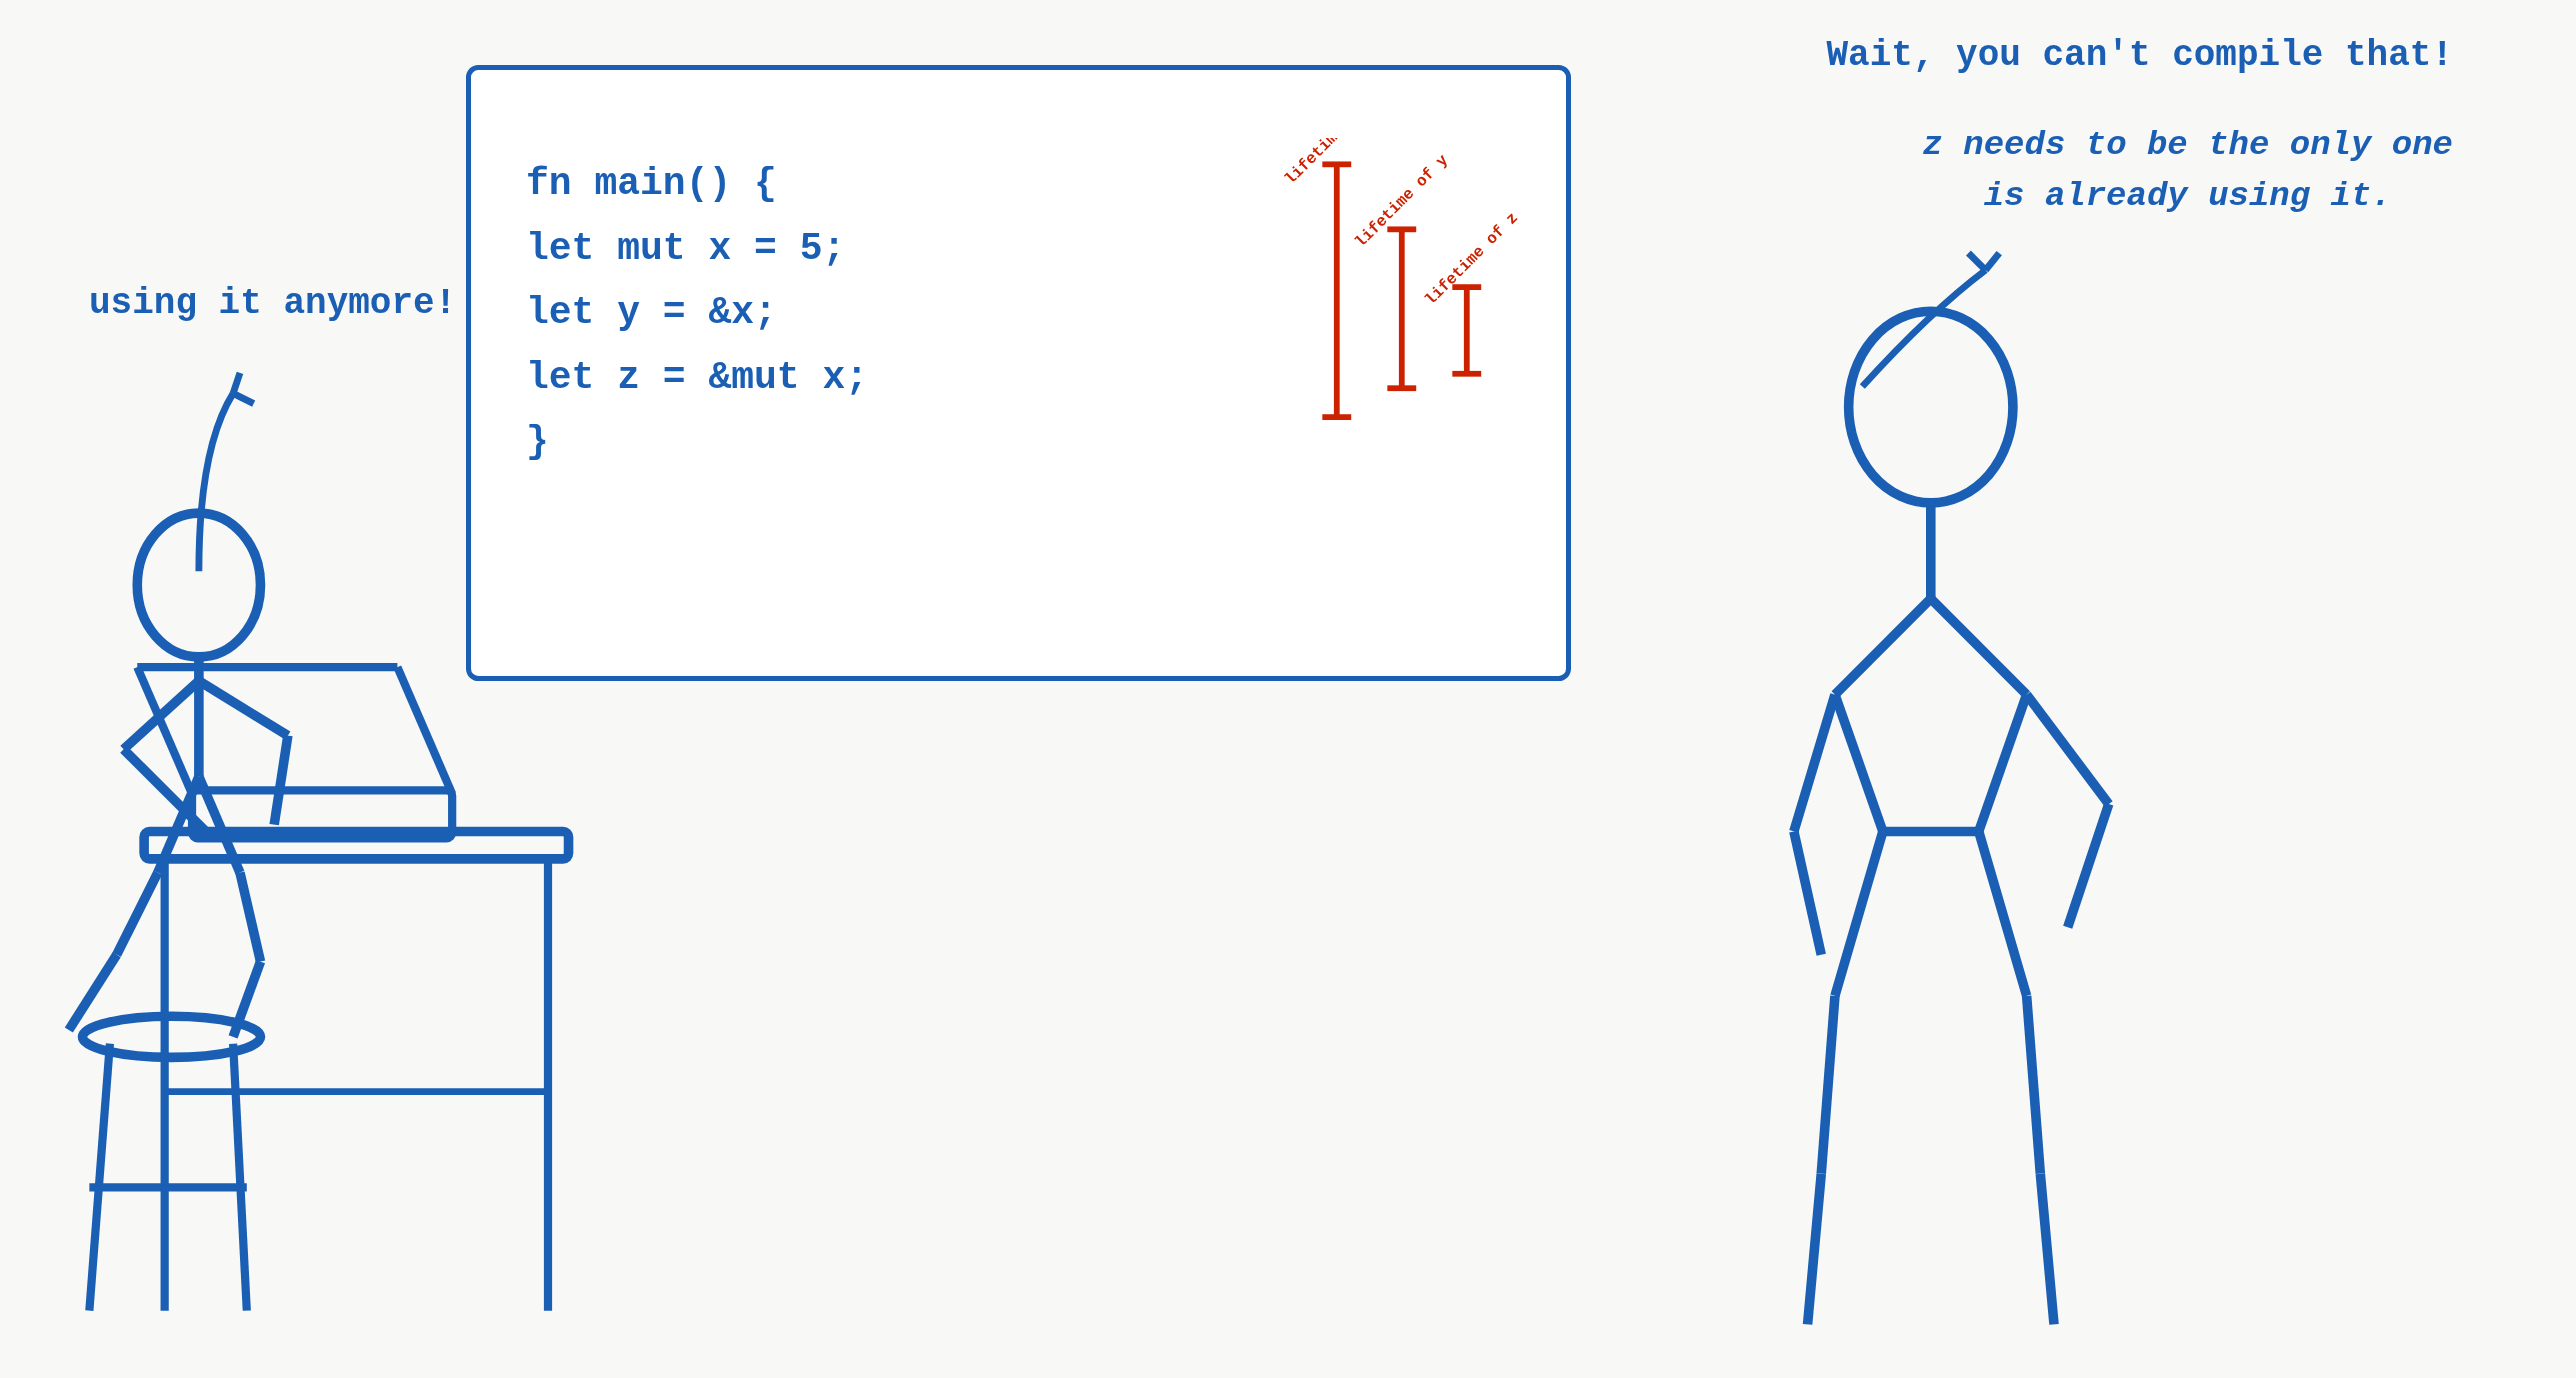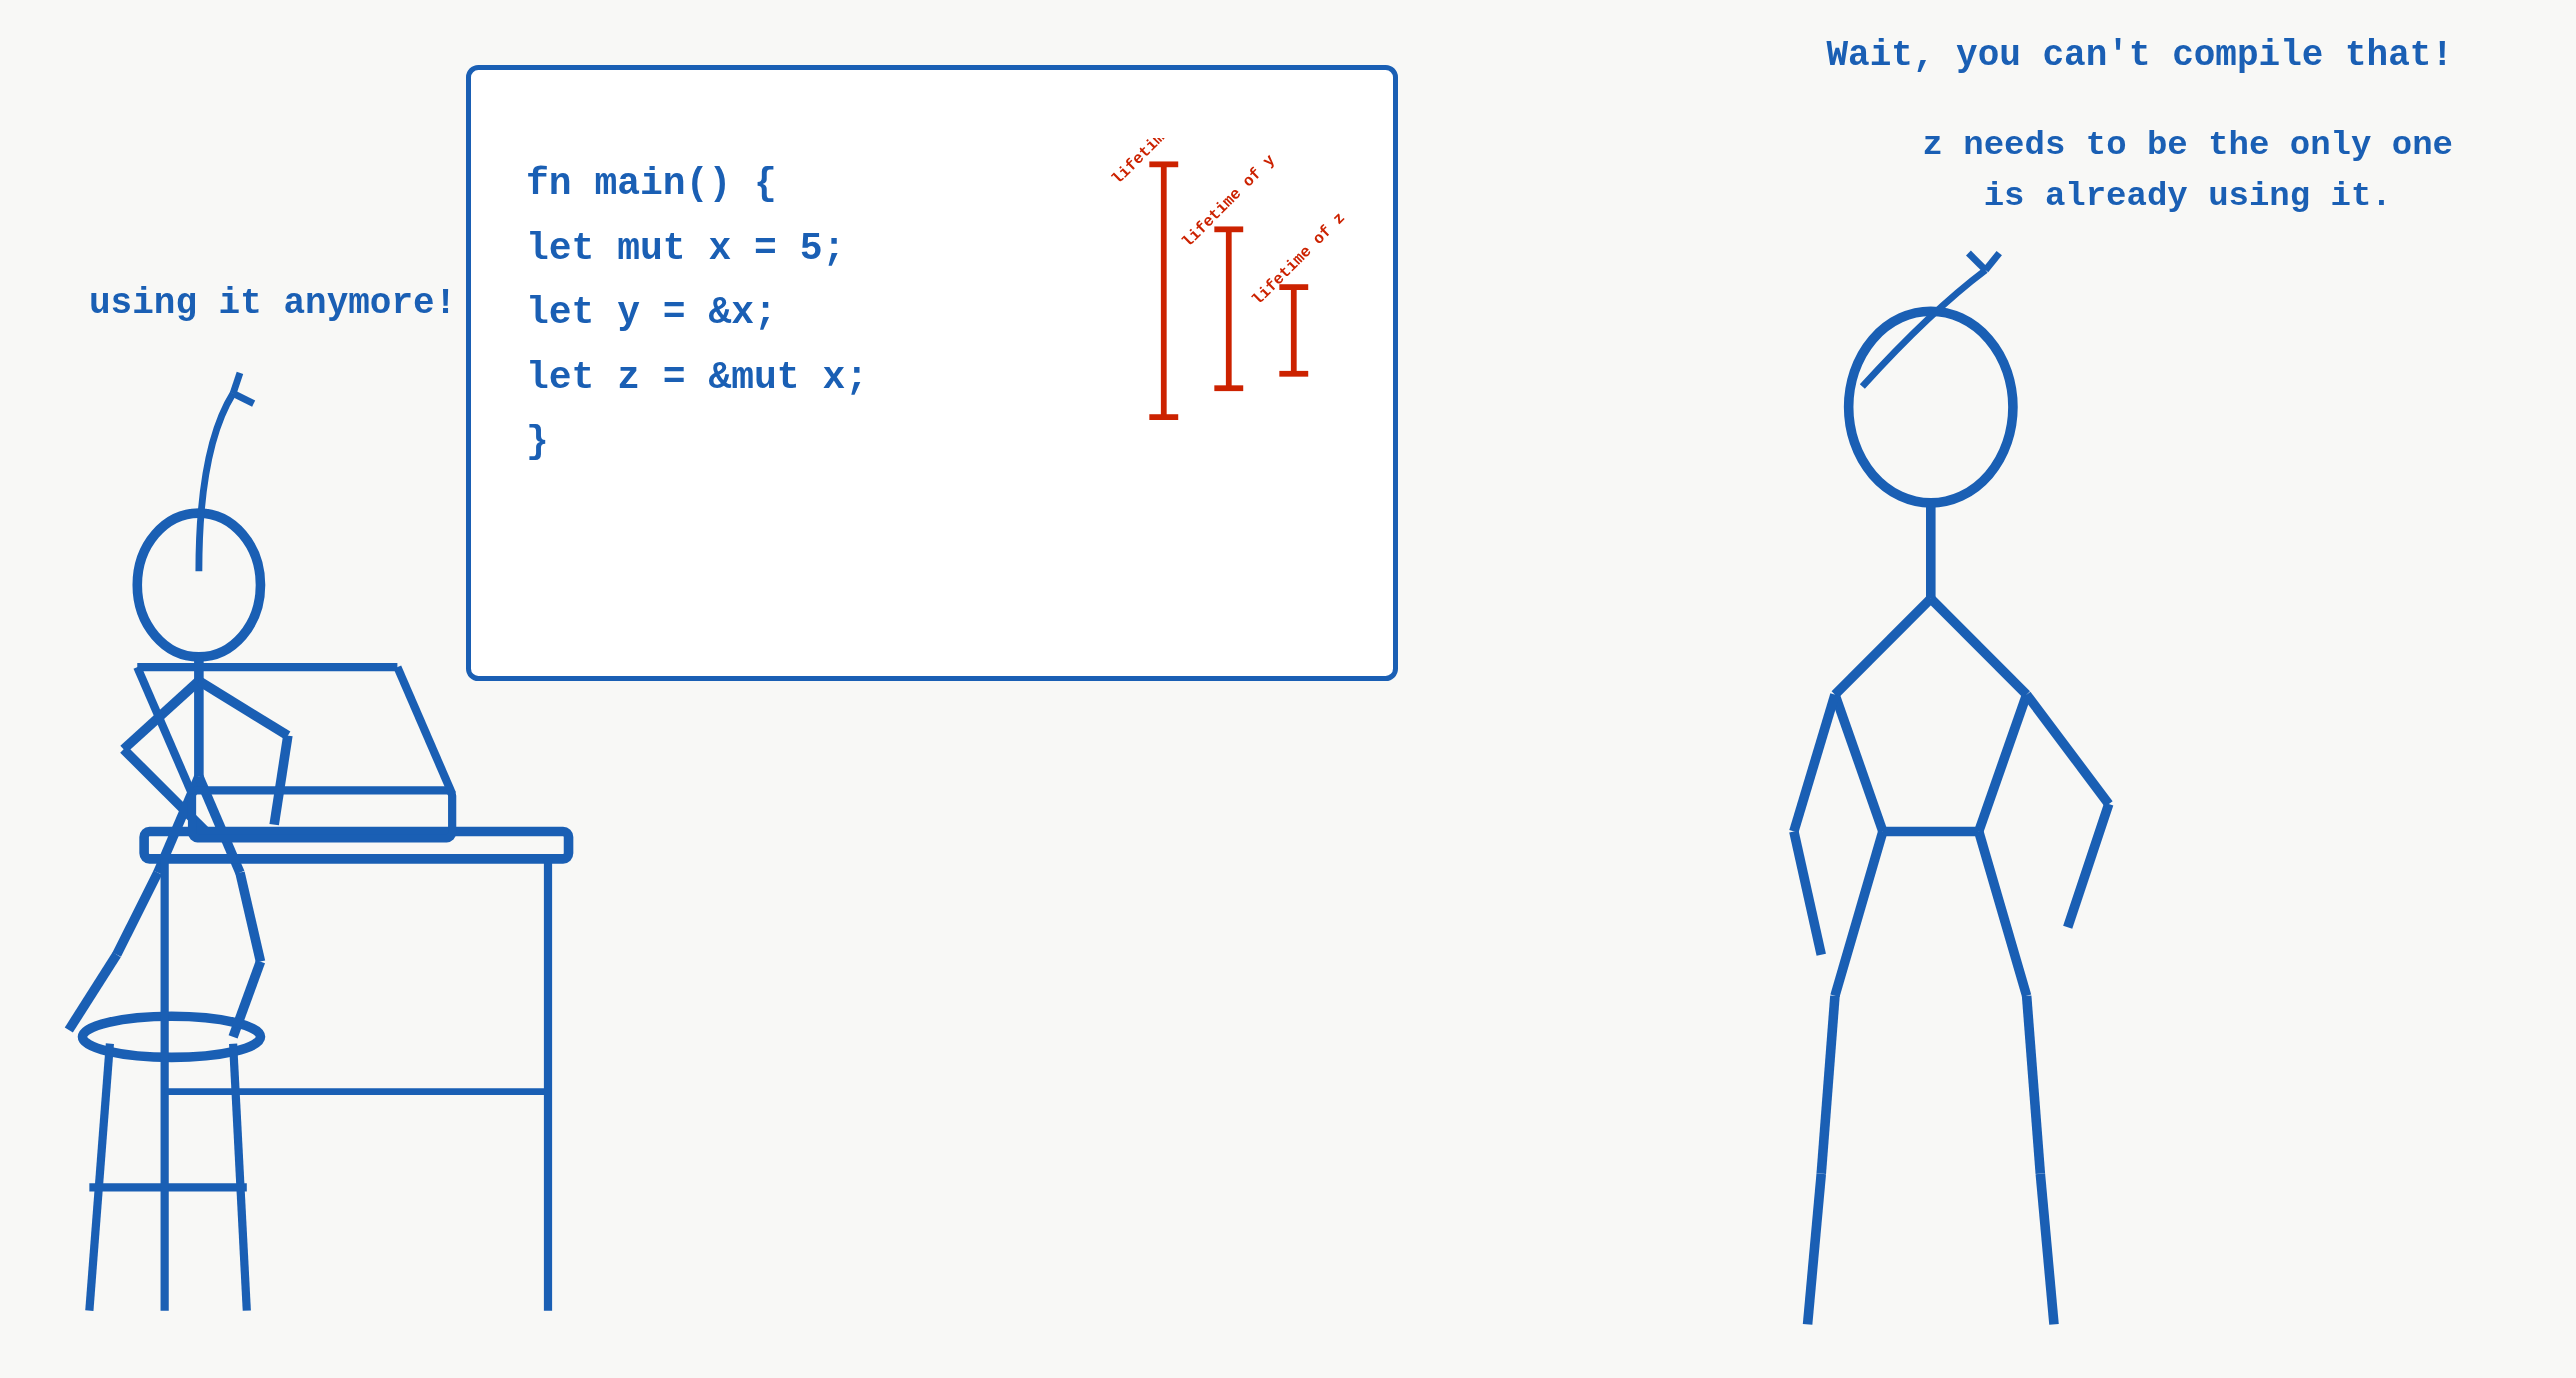--- a/index.html
+++ b/index.html
@@ -33,36 +33,37 @@
       font-size: 36px;
       text-align: left;
     }
 
     .right-explanation {
       top: 82px;
       right: 123px;
       font-size: 36px;
       text-align: center;
       line-height: 1.5;
+      font-style: italic;
     }
 
     .left-speech {
       top: 267px;
       left: 89px;
       font-size: 36px;
       text-align: left;
       line-height: 1.5;
     }
 
     
     .whiteboard {
       position: absolute;
       top: 55px;
       left: 466px;
-      width: 932px;
+      width: 1105px;
       height: 616px;
       border: 5.5px solid #1a5fb4;
       border-radius: 12.3px;
       background: #fff;
     }
 
     
     .code-area {
       position: absolute;
       top: 82px;

